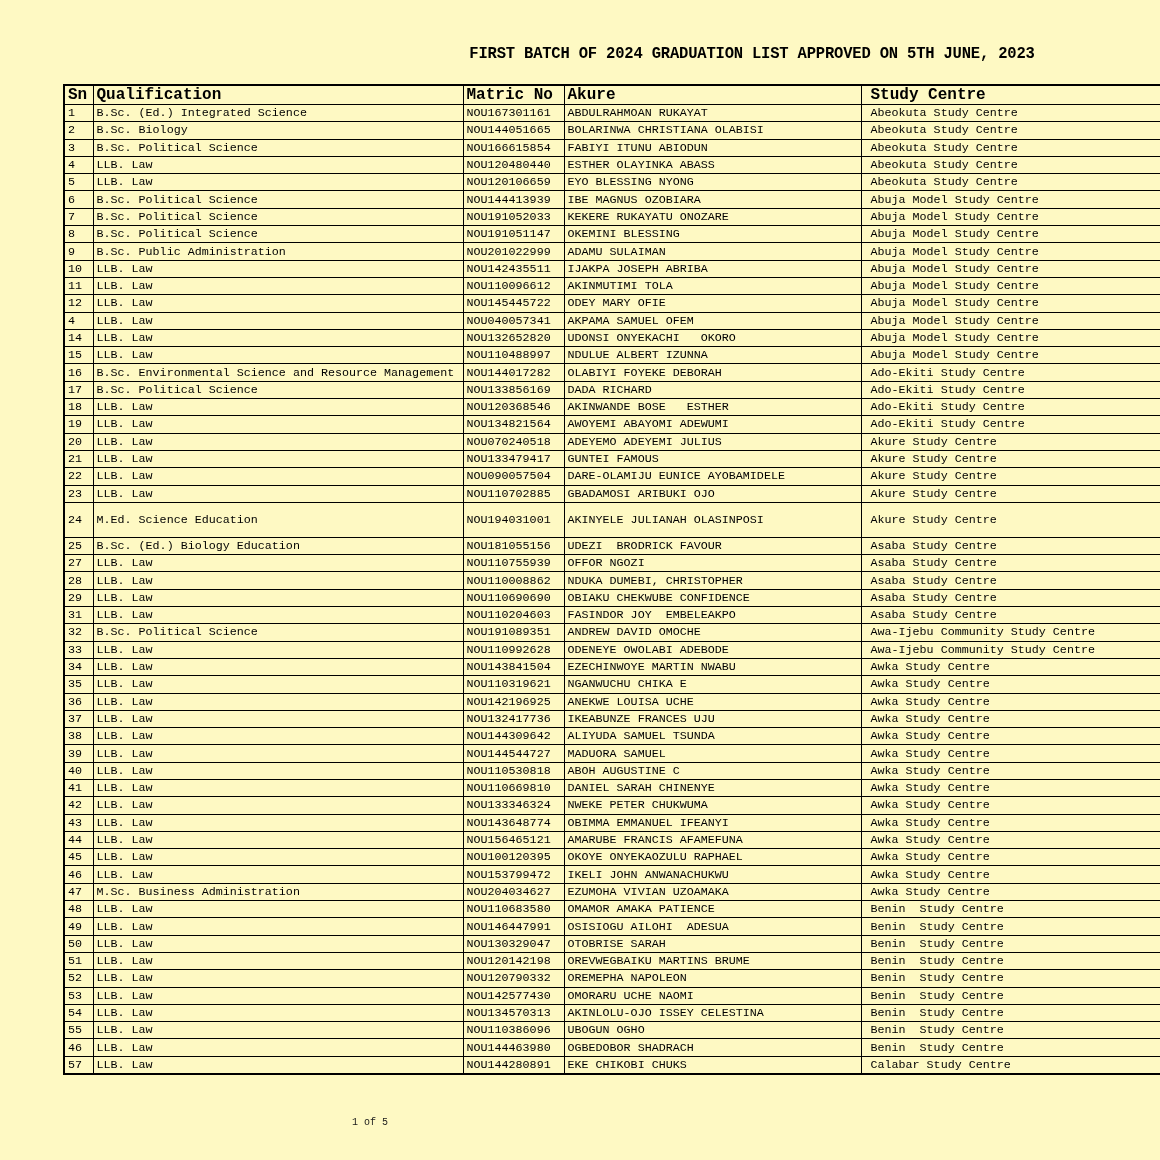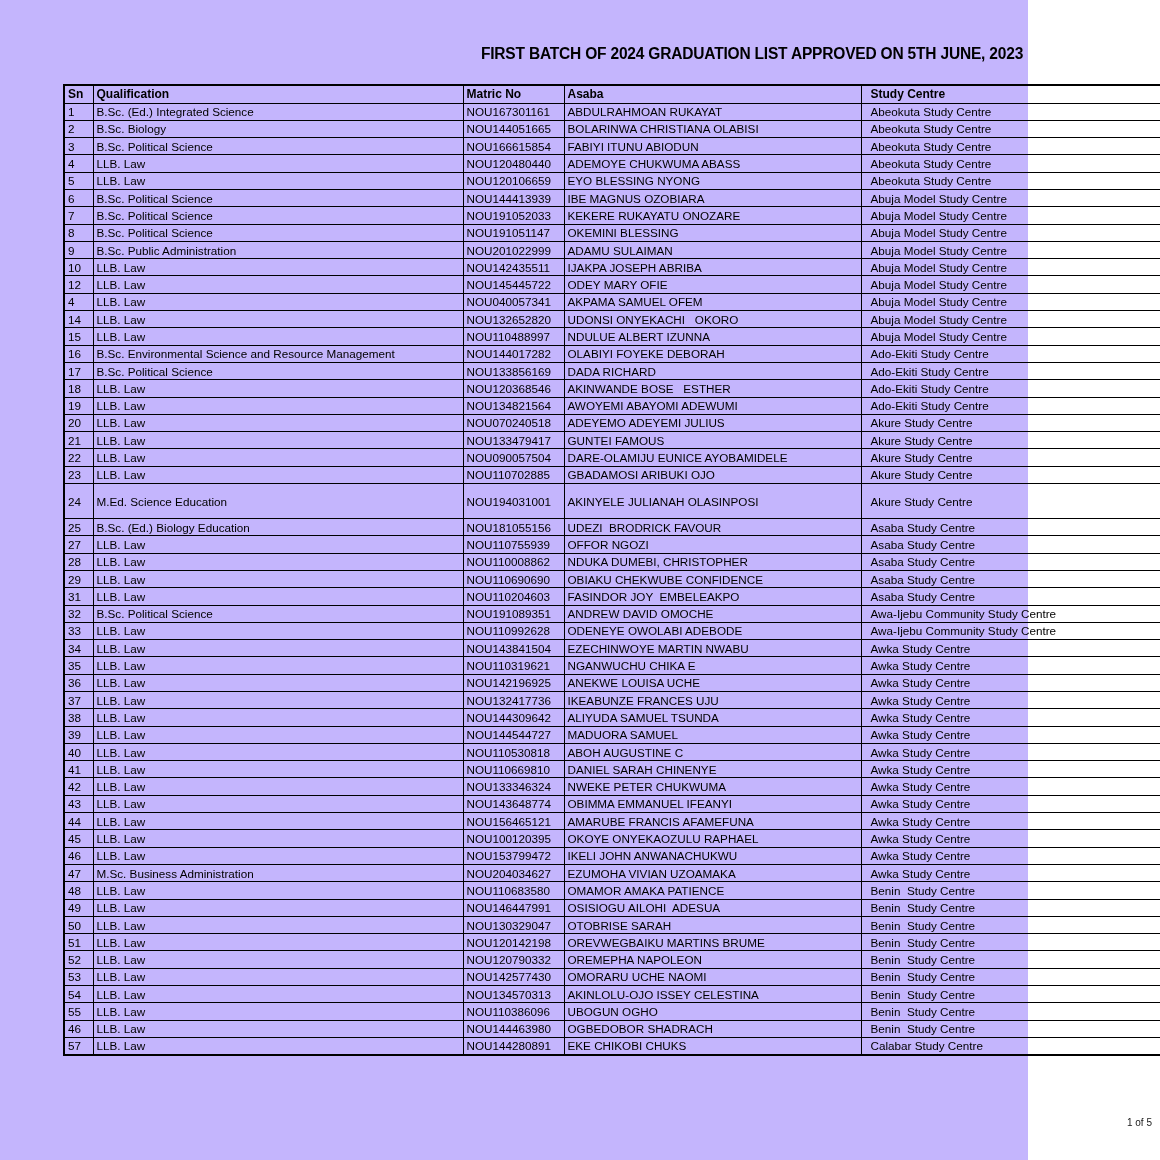--- a/index.html
+++ b/index.html
@@ -1,17 +1,17 @@
 <!DOCTYPE html>
 <html><head>
 <meta charset="utf-8">
 <style>
   * { margin:0; padding:0; box-sizing:border-box; }
   html,body { width:1160px; height:1160px; background:#ffffff; font-family:"Liberation Sans", sans-serif; color:#000; overflow:hidden; }
-  .page { position:relative; width:1028px; height:1160px; background:#c4b5fd; }
+  .page { position:relative; width:1160px; height:1160px; background:#fef9c3;font-family:Liberation Mono, monospace; }
 
   .doc-title {
     position:absolute; top:45px; left:352px; width:800px;
     text-align:center; font-weight:bold; font-size:16px;
     letter-spacing:-0.2px; transform:scaleX(0.97);
     white-space:nowrap;
   }
 
   table.doc-table {
     position:absolute; left:63px; top:84px; width:1097px;
@@ -20,34 +20,34 @@
   }
   .doc-table th, .doc-table td {
     border:1px solid #000;
     font-size:11.7px;
     padding:0 2px 0 3px;
     text-align:left;
     vertical-align:middle;
     white-space:pre;
     overflow:hidden;
   }
-  .doc-table th { font-weight:bold; font-size:12px; height:18px; }
+  .doc-table th { font-weight:bold; font-size:16px; height:18px; }
   .doc-table td { height:17.3px; }
   .doc-table tr.tall td { height:35px; }
   .doc-table td:last-child, .doc-table th:last-child { border-right:none;padding-left:9px; }
 
   .col-sn { width:29px; }
   .col-qual { width:370px; }
   .col-matric { width:101px; }
   .col-name { width:297px; }
   .col-centre { width:auto; }
 
   .page-footer {
     position:absolute; top:1117px; left:352px; width:800px;
-    text-align:right; font-size:10px; color:#1a1a1a;
+    text-align:left; font-size:10px; color:#1a1a1a;
   }
 </style>
 </head>
 <body>
 
 <div class="page">
 
   <div class="doc-title">FIRST BATCH OF 2024 GRADUATION LIST APPROVED ON 5TH JUNE, 2023</div>
 
   <table class="doc-table">
@@ -56,21 +56,21 @@
       <col class="col-qual">
       <col class="col-matric">
       <col class="col-name">
       <col class="col-centre">
     </colgroup>
     <thead>
         <tr>
           <th>Sn</th>
           <th>Qualification</th>
           <th>Matric No</th>
-          <th>Asaba</th>
+          <th>Akure</th>
           <th>Study Centre</th>
         </tr>
       </thead>
     <tbody>
         <tr>
           <td>1</td>
           <td>B.Sc. (Ed.) Integrated Science</td>
           <td>NOU167301161</td>
           <td>ABDULRAHMOAN RUKAYAT</td>
           <td>Abeokuta Study Centre</td>
@@ -86,21 +86,21 @@
           <td>3</td>
           <td>B.Sc. Political Science</td>
           <td>NOU166615854</td>
           <td>FABIYI ITUNU ABIODUN</td>
           <td>Abeokuta Study Centre</td>
         </tr>
         <tr>
           <td>4</td>
           <td>LLB. Law</td>
           <td>NOU120480440</td>
-          <td>ADEMOYE CHUKWUMA ABASS</td>
+          <td>ESTHER OLAYINKA ABASS</td>
           <td>Abeokuta Study Centre</td>
         </tr>
         <tr>
           <td>5</td>
           <td>LLB. Law</td>
           <td>NOU120106659</td>
           <td>EYO BLESSING NYONG</td>
           <td>Abeokuta Study Centre</td>
         </tr>
         <tr>
@@ -129,20 +129,27 @@
           <td>B.Sc. Public Administration</td>
           <td>NOU201022999</td>
           <td>ADAMU SULAIMAN</td>
           <td>Abuja Model Study Centre</td>
         </tr>
         <tr>
           <td>10</td>
           <td>LLB. Law</td>
           <td>NOU142435511</td>
           <td>IJAKPA JOSEPH ABRIBA</td>
+          <td>Abuja Model Study Centre</td>
+        </tr>
+        <tr>
+          <td>11</td>
+          <td>LLB. Law</td>
+          <td>NOU110096612</td>
+          <td>AKINMUTIMI TOLA</td>
           <td>Abuja Model Study Centre</td>
         </tr>
         <tr>
           <td>12</td>
           <td>LLB. Law</td>
           <td>NOU145445722</td>
           <td>ODEY MARY OFIE</td>
           <td>Abuja Model Study Centre</td>
         </tr>
         <tr>

